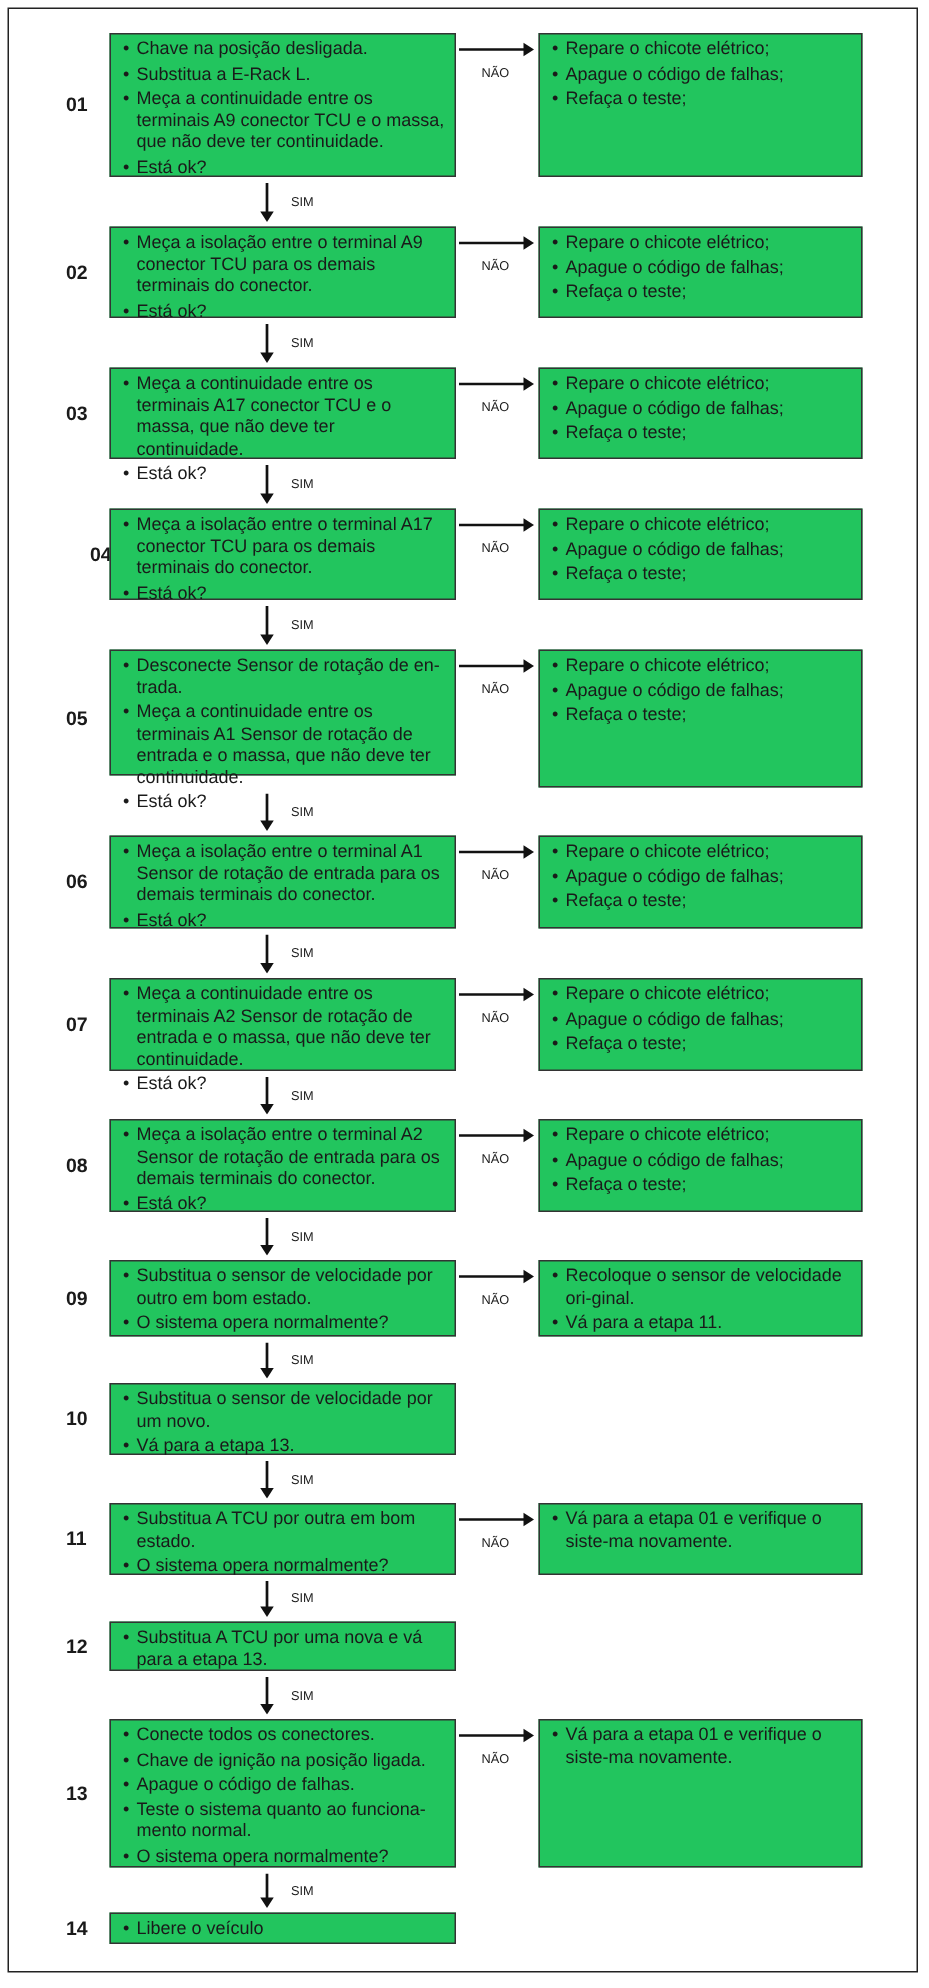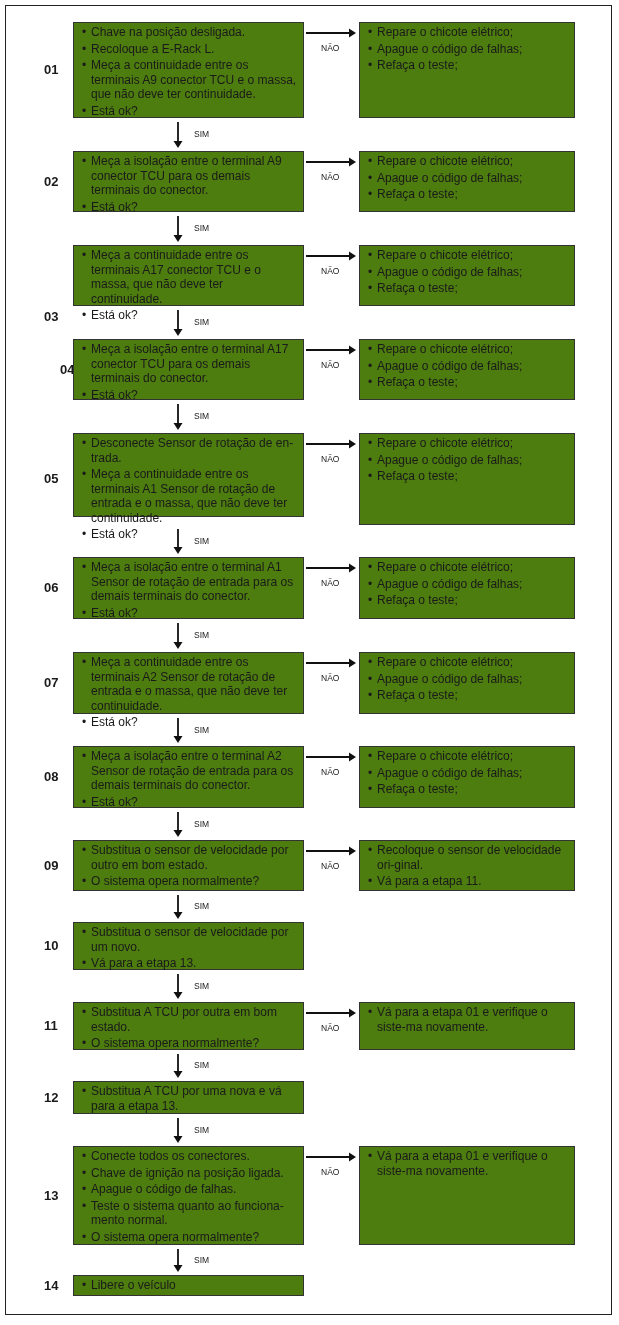--- a/index.html
+++ b/index.html
@@ -1,39 +1,39 @@
 <!DOCTYPE html>
 <html><head>
 <meta charset="utf-8">
 <style>
   html, body { margin:0; padding:0; background:#ffffff; }
   body { width:619px; height:1325px; position:relative; font-family:"Liberation Sans", sans-serif; color:#1a1a1a; }
   .frame { position:absolute; left:5px; top:5px; width:607px; height:1310px; border:1.5px solid #222; box-sizing:border-box; }
   .step-num { position:absolute; left:44px; width:24px; font-weight:bold; font-size:13px; text-align:left; }
-  .box { position:absolute; border:1.3px solid #333; box-sizing:border-box; background:#4d7c0f; padding:2px 6px 2px 8px; font-size:12px; line-height:14.5px; }
+  .box { position:absolute; border:1.3px solid #333; box-sizing:border-box; background:#22c55e; padding:2px 6px 2px 8px; font-size:12px; line-height:14.5px; }
   .box.left { left:73px; width:231px; }
   .box.right { left:359px; width:216px; }
   .box ul { list-style:none; margin:0; padding:0; }
   .box li { position:relative; padding-left:9px; margin-bottom:2px; }
   .box li::before { content:"•"; position:absolute; left:0; top:0; }
   .harrow { position:absolute; left:306px; width:50px; height:12px; }
   .nao { position:absolute; left:321px; font-size:8.5px; }
   .varrow { position:absolute; left:172px; width:12px; height:22px; }
   .sim { position:absolute; left:194px; font-size:8.5px; }
 </style>
 </head>
 <body>
 
 <div class="frame"></div>
 <div id="chart">
     <div class="step-num" style="top: 62px;">01</div>
     <div class="box left" style="top: 22px; height: 96px;">
       <ul>
         <li>Chave na posição desligada.</li>
-        <li>Recoloque a E-Rack L.</li>
+        <li>Substitua a E-Rack L.</li>
         <li>Meça a continuidade entre os terminais A9 conector TCU e o massa, que não deve ter continuidade.</li>
         <li>Está ok?</li>
       </ul>
     </div>
     <svg class="harrow" viewBox="0 0 50 12" style="top: 27px;">
       <line x1="0" y1="6" x2="44" y2="6" stroke="#111" stroke-width="1.8"></line>
       <polygon points="43,1.5 50,6 43,10.5" fill="#111"></polygon>
     </svg>
     <div class="nao" style="top: 43px;">NÃO</div>
     <div class="box right" style="top: 22px; height: 96px;">
@@ -65,21 +65,21 @@
         <li>Repare o chicote elétrico;</li>
         <li>Apague o código de falhas;</li>
         <li>Refaça o teste;</li>
       </ul>
     </div>
     <svg class="varrow" viewBox="0 0 12 26" style="top: 216px; height: 26px;">
       <line x1="6" y1="0" x2="6" y2="20" stroke="#111" stroke-width="1.8"></line>
       <polygon points="1.5,19 10.5,19 6,26" fill="#111"></polygon>
     </svg>
     <div class="sim" style="top: 223px;">SIM</div>
-    <div class="step-num" style="top: 267.5px; margin-top: 41px;">03</div>
+    <div class="step-num" style="top: 267.5px;">03</div>
     <div class="box left" style="top: 245px; height: 61px;">
       <ul>
         <li>Meça a continuidade entre os terminais A17 conector TCU e o massa, que não deve ter continuidade.</li>
         <li>Está ok?</li>
       </ul>
     </div>
     <svg class="harrow" viewBox="0 0 50 12" style="top: 250px;">
       <line x1="0" y1="6" x2="44" y2="6" stroke="#111" stroke-width="1.8"></line>
       <polygon points="43,1.5 50,6 43,10.5" fill="#111"></polygon>
     </svg>

